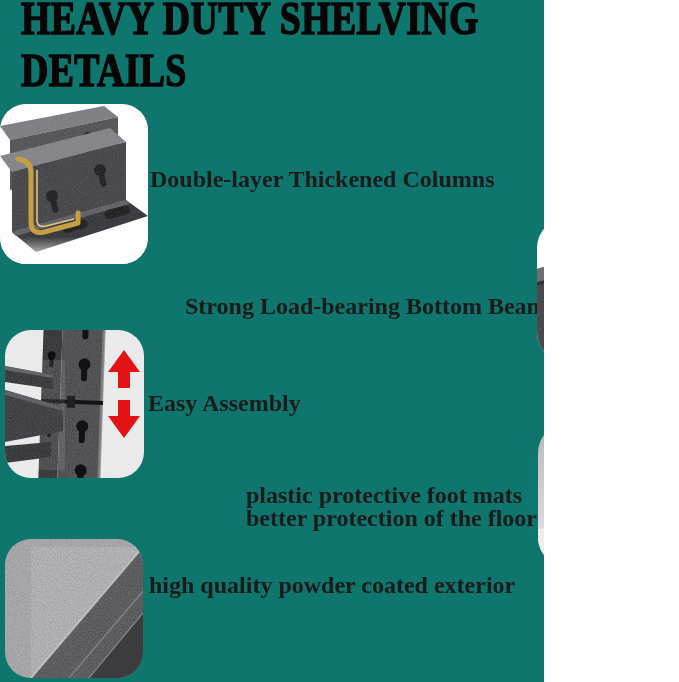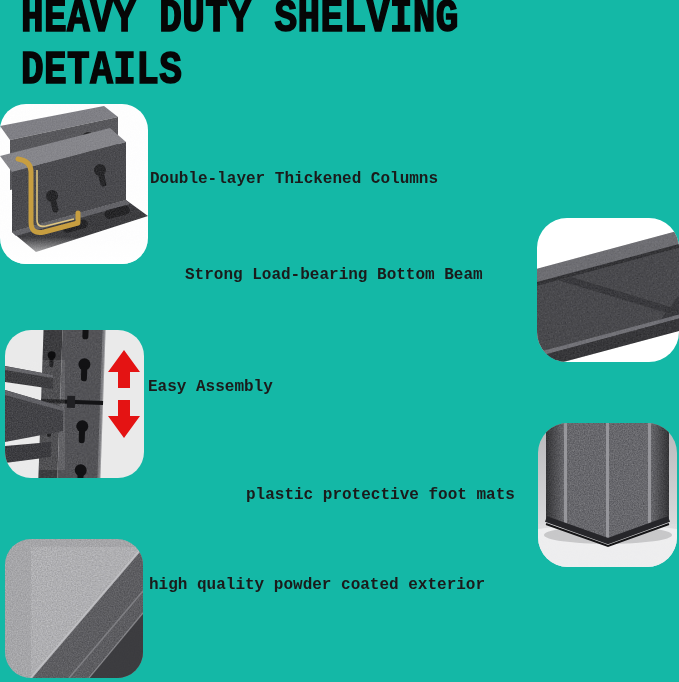--- a/index.html
+++ b/index.html
@@ -1,32 +1,32 @@
 <!DOCTYPE html>
 <html><head>
 <meta charset="utf-8">
 <style>
   html,body{margin:0;padding:0;background:#fff;}
   .canvas{
-    position:relative;width:679px;height:682px;overflow:hidden;background:#14b8a6;
-    font-family:Liberation Mono, monospace;
+    position:relative;width:544px;height:682px;overflow:hidden;background:#0f766e;
+    font-family:Liberation Serif, serif;
   }
   .title{
     position:absolute;left:21px;top:-7px;
     font-size:46px;font-weight:bold;line-height:52px;letter-spacing:.5px;
     color:#060606;-webkit-text-stroke:1.6px #060606;
     transform:scaleX(.82);transform-origin:left top;white-space:nowrap;
   }
   .label{
-    position:absolute;font-size:16px;font-weight:bold;color:#1b1b1b;
+    position:absolute;font-size:24px;font-weight:bold;color:#1b1b1b;
     line-height:23px;white-space:nowrap;
   }
   .lbl-columns{left:150px;top:168px;}
-  .lbl-beam{left:185px;top:264px;}
-  .lbl-assembly{left:148px;top:376px;}
+  .lbl-beam{left:185px;top:295px;}
+  .lbl-assembly{left:148px;top:392px;}
   .lbl-footmats{left:246px;top:484px;}
   .lbl-coating{left:149px;top:574px;}
   .img{position:absolute;}
   .img svg{display:block;width:100%;height:100%;}
   .img-columns{left:0;top:104px;width:148px;height:160px;}
   .img-beam{left:537px;top:218px;width:142px;height:144px;}
   .img-assembly{left:5px;top:330px;width:139px;height:148px;}
   .img-footmat{left:538px;top:423px;width:139px;height:144px;}
   .img-powder{left:5px;top:539px;width:138px;height:139px;}
 </style>
@@ -166,20 +166,21 @@
         <polygon points="119,20 135,42 125,42 125,58 113,58 113,42 103,42" fill="#e41313"></polygon>
         <polygon points="113,70 125,70 125,86 135,86 119,108 103,86 113,86" fill="#e41313"></polygon>
       </g>
     </svg>
   </div>
 
   <div class="label lbl-assembly">Easy Assembly</div>
 
   <div class="label lbl-footmats">
     <div>plastic protective foot mats</div>
+    <div>better protection of the floor</div>
   </div>
 
   <div class="img img-footmat">
     <svg viewBox="0 0 139 144">
       <defs>
         <clipPath id="c4">
             <rect x="0" y="0" width="139" height="144" rx="30"></rect>
           </clipPath>
         <clipPath id="c4col">
             <polygon points="8,0 131,0 131,96 70,118 8,96"></polygon>

